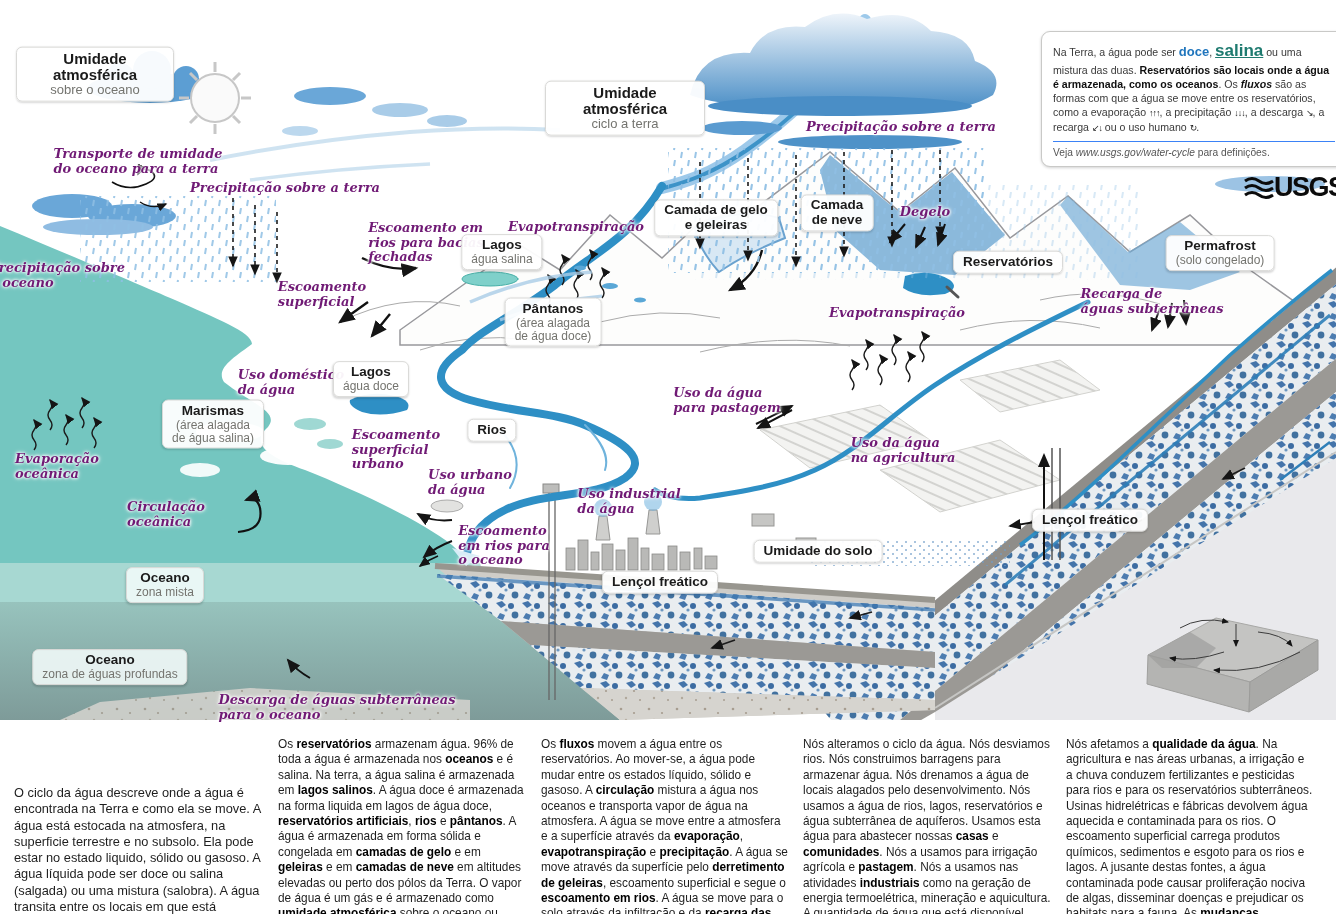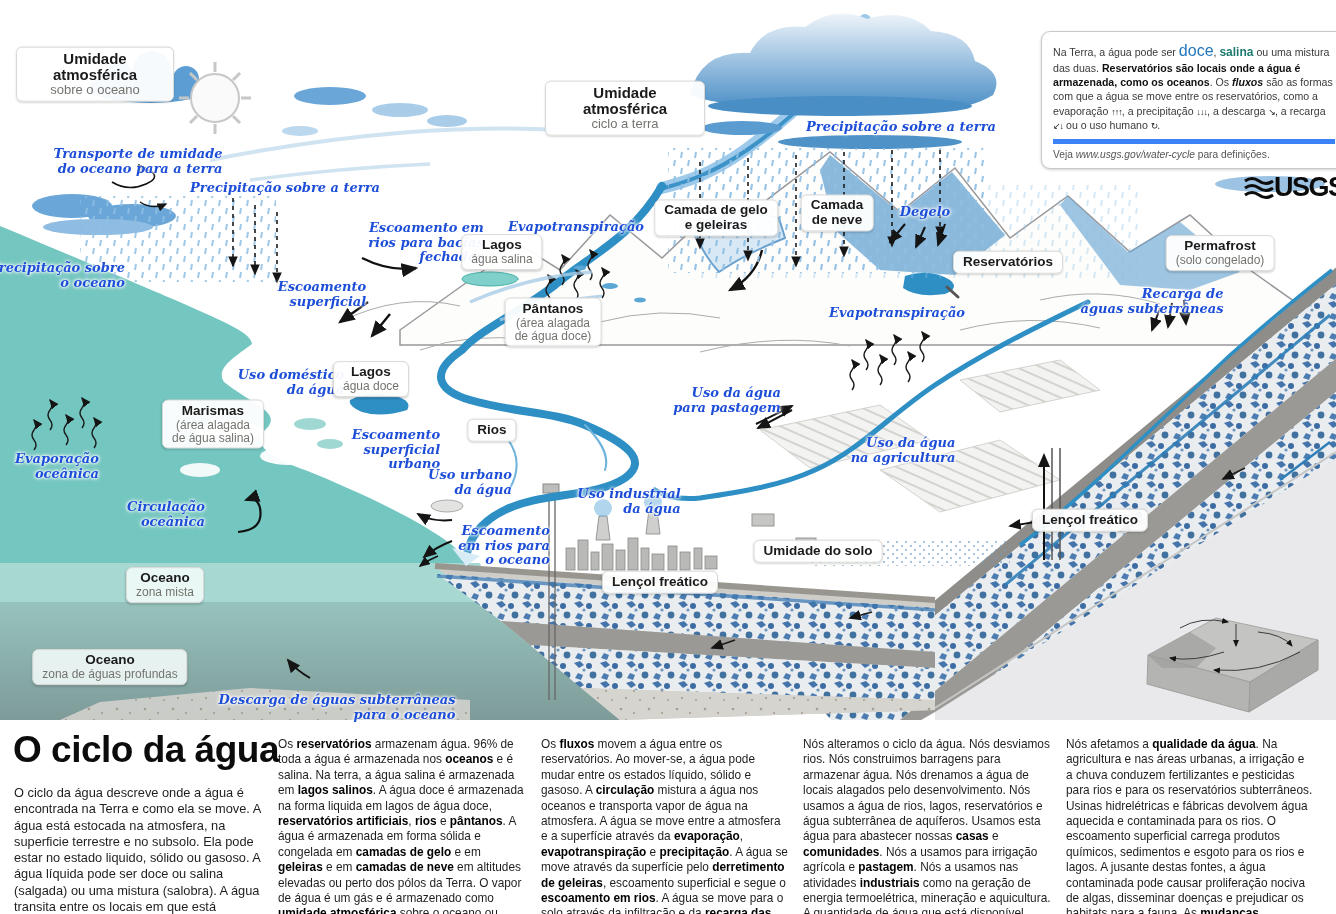--- a/index.html
+++ b/index.html
@@ -13,41 +13,41 @@
         box-shadow:0 1px 2px rgba(0,0,0,.15);z-index:5;}
   .mbox .mb-t{font-weight:700;font-size:13.5px;line-height:1.08;color:#1b1b1b;white-space:pre-line;}
   .mbox .mb-s{font-weight:400;font-size:12px;line-height:1.1;color:#74746f;white-space:pre-line;}
   .mbox .mb-s:empty{display:none;}
   .mbox.lg .mb-t{font-size:15px;}
   .mbox.lg .mb-s{font-size:13px;}
   .mbox.sea{background:rgba(243,250,249,.88);}
 
   
   .flow{position:absolute;transform:translate(-50%,-50%);font-family:"DejaVu Serif",serif;
-        font-style:italic;font-weight:600;font-size:13px;line-height:1.12;color:#1d4ed8;
-        text-align:right;white-space:pre-line;z-index:4;
+        font-style:italic;font-weight:600;font-size:13px;line-height:1.12;color:#701a75;
+        text-align:left;white-space:pre-line;z-index:4;
         text-shadow:0 0 3px #fff,0 0 3px #fff,0 0 5px #fff;}
 
   .inset-cap{position:absolute;left:1002px;top:648px;width:95px;text-align:right;
         font-size:12.5px;line-height:1.25;color:#8b8b8b;white-space:pre-line;z-index:4;}
 
   
   .infobox{position:absolute;left:1041px;top:31px;width:282px;background:#fff;
         border:1px solid #c9c9c7;border-radius:9px;padding:8px 11px 8px;z-index:6;
         box-shadow:0 1px 3px rgba(0,0,0,.18);}
   .ib-title{text-align:center;font-size:17px;color:#111;margin-bottom:6px;}
   .ib-box{display:inline-block;border:1px solid #d5d5d3;border-radius:5px;padding:0 8px 1px;
         font-weight:700;box-shadow:0 1px 2px rgba(0,0,0,.15);}
   .ib-rest i{font-weight:700;}
   .ib-body{font-size:10.6px;line-height:1.33;color:#3a3a3a;}
   .ib-body b{color:#101010;}
-  .ib-body .doce{color:#2176bd;font-weight:400;font-size:16px;}
-  .ib-body .salina{color:#1e7a6f;font-weight:700;font-size:12px;}
+  .ib-body .doce{color:#2176bd;font-weight:700;font-size:13px;}
+  .ib-body .salina{color:#1e7a6f;font-weight:700;font-size:17px;text-decoration:underline;}
   .ib-body .arr{color:#222;font-size:9px;letter-spacing:-1px;}
-  .ib-foot{margin-top:6px;padding-top:5px;border-top:5px solid #3b82f6;font-size:10.2px;color:#555;}
+  .ib-foot{margin-top:6px;padding-top:5px;border-top:1px solid #3b82f6;font-size:10.2px;color:#555;}
 
   
   .usgs{position:absolute;left:1244px;top:172px;display:flex;align-items:center;z-index:6;}
   .usgs .txt{font-weight:700;font-size:27px;letter-spacing:-1.5px;color:#0b0b0b;}
 
   
   .f-title{position:absolute;left:13px;top:729px;font-weight:700;font-size:37px;
         letter-spacing:-.5px;color:#0c0c0c;z-index:5;}
   .f-intro{position:absolute;left:14px;top:785px;width:256px;font-size:12.8px;
         line-height:1.27;color:#1e1e1e;z-index:5;}
@@ -453,20 +453,19 @@
 oceânica</div>
 <div class="flow" style="left:166px;top:515px">Circulação
 oceânica</div>
 <div class="flow" style="left:504px;top:546px">Escoamento
 em rios para
 o oceano</div>
 <div class="flow" style="left:337px;top:708px">Descarga de águas subterrâneas
 para o oceano</div>
 
 
-<div class="f-title">O ciclo da água</div>
 <div class="f-intro">O ciclo da água descreve onde a água é encontrada na Terra e como ela se move. A água está estocada na atmosfera, na superficie terrestre e no subsolo. Ela pode estar no estado liquido, sólido ou gasoso. A água líquida pode ser doce ou salina (salgada) ou uma mistura (salobra). A água transita entre os locais em que está armazenada. A água se move em larga escala e em escalas muito pequenas. A água se move naturalmente e em função das ações humanas. O uso humano da água afeta onde ela é armazenada, como ela se move e quão limpa ela é.</div>
 <div class="f-col" style="left:278px">Os <b>reservatórios</b> armazenam água. 96% de toda a água é armazenada nos <b>oceanos</b> e é salina. Na terra, a água salina é armazenada em <b>lagos salinos</b>. A água doce é armazenada na forma liquida em lagos de água doce, <b>reservatórios artificiais</b>, <b>rios</b> e <b>pântanos</b>. A água é armazenada em forma sólida e congelada em <b>camadas de gelo</b> e em <b>geleiras</b> e em <b>camadas de neve</b> em altitudes elevadas ou perto dos pólos da Terra. O vapor de água é um gás e é armazenado como <b>umidade atmosférica</b> sobre o oceano ou sobre a terra. No solo, a água congelada é armazenada como  (solo congelado) e a água liquida como . Em solos mais profundos, a água liquida é armazenada como  em aquíferos, no interior de fissuras e poros das rochas.</div>
 <div class="f-col" style="left:541px">Os <b>fluxos</b> movem a água entre os reservatórios. Ao mover-se, a água pode mudar entre os estados líquido, sólido e gasoso. A <b>circulação</b> mistura a água nos oceanos e transporta vapor de água na atmosfera. A água se move entre a atmosfera e a superfície através da <b>evaporação</b>, <b>evapotranspiração</b> e <b>precipitação</b>. A água se move através da superfície pelo <b>derretimento de geleiras</b>, escoamento superficial e segue o <b>escoamento em rios</b>. A água se move para o solo através da infiltração e da <b>recarga das águas subterrâneas</b>. Abaixo da superfície, as águas subterrâneas se movem entre aquíferos. A água subterrânea pode retornar à superfície por meio de  naturais em rios, no oceano e a partir de .</div>
 <div class="f-col" style="left:803px">Nós alteramos o ciclo da água. Nós desviamos rios. Nós construimos barragens para armazenar água. Nós drenamos a água de locais alagados pelo desenvolvimento. Nós usamos a água de rios, lagos, reservatórios e água subterrânea de aquíferos. Usamos esta água para abastecer nossas <b>casas</b> e <b>comunidades</b>. Nós a usamos para irrigação agrícola e <b>pastagem</b>. Nós a usamos nas atividades <b>industriais</b> como na geração de energia termoelétrica, mineração e aquicultura. A quantidade de água que está disponível depende de quanta água há em cada reservatório (quantidade de água). A disponibilidade de água também depende de quando e quão rápido a água se move (tempo da água), da quantidade de água que nós usamos (uso da água) e de quão limpa ela é (qualidade da água).</div>
 <div class="f-col" style="left:1066px">Nós afetamos a <b>qualidade da água</b>. Na agricultura e nas áreas urbanas, a irrigação e a chuva conduzem fertilizantes e pesticidas para rios e para os reservatórios subterrâneos. Usinas hidrelétricas e fábricas devolvem água aquecida e contaminada para os rios. O escoamento superficial carrega produtos químicos, sedimentos e esgoto para os rios e lagos. A jusante destas fontes, a água contaminada pode causar proliferação nociva de algas, disseminar doenças e prejudicar os habitats para a fauna. As <b>mudanças climáticas</b> estão afetando o ciclo da água. Isto é, afetando a qualidade, quantidade, tempo e uso da água. Isto causa acidificação dos oceanos, elevação do nível do mar e eventos meteorológicos extremos. Através do entendimento destes impactos nós podemos trabalhar em prol do uso sustentável da água.</div>
 
 </div>
 
 </body></html>

